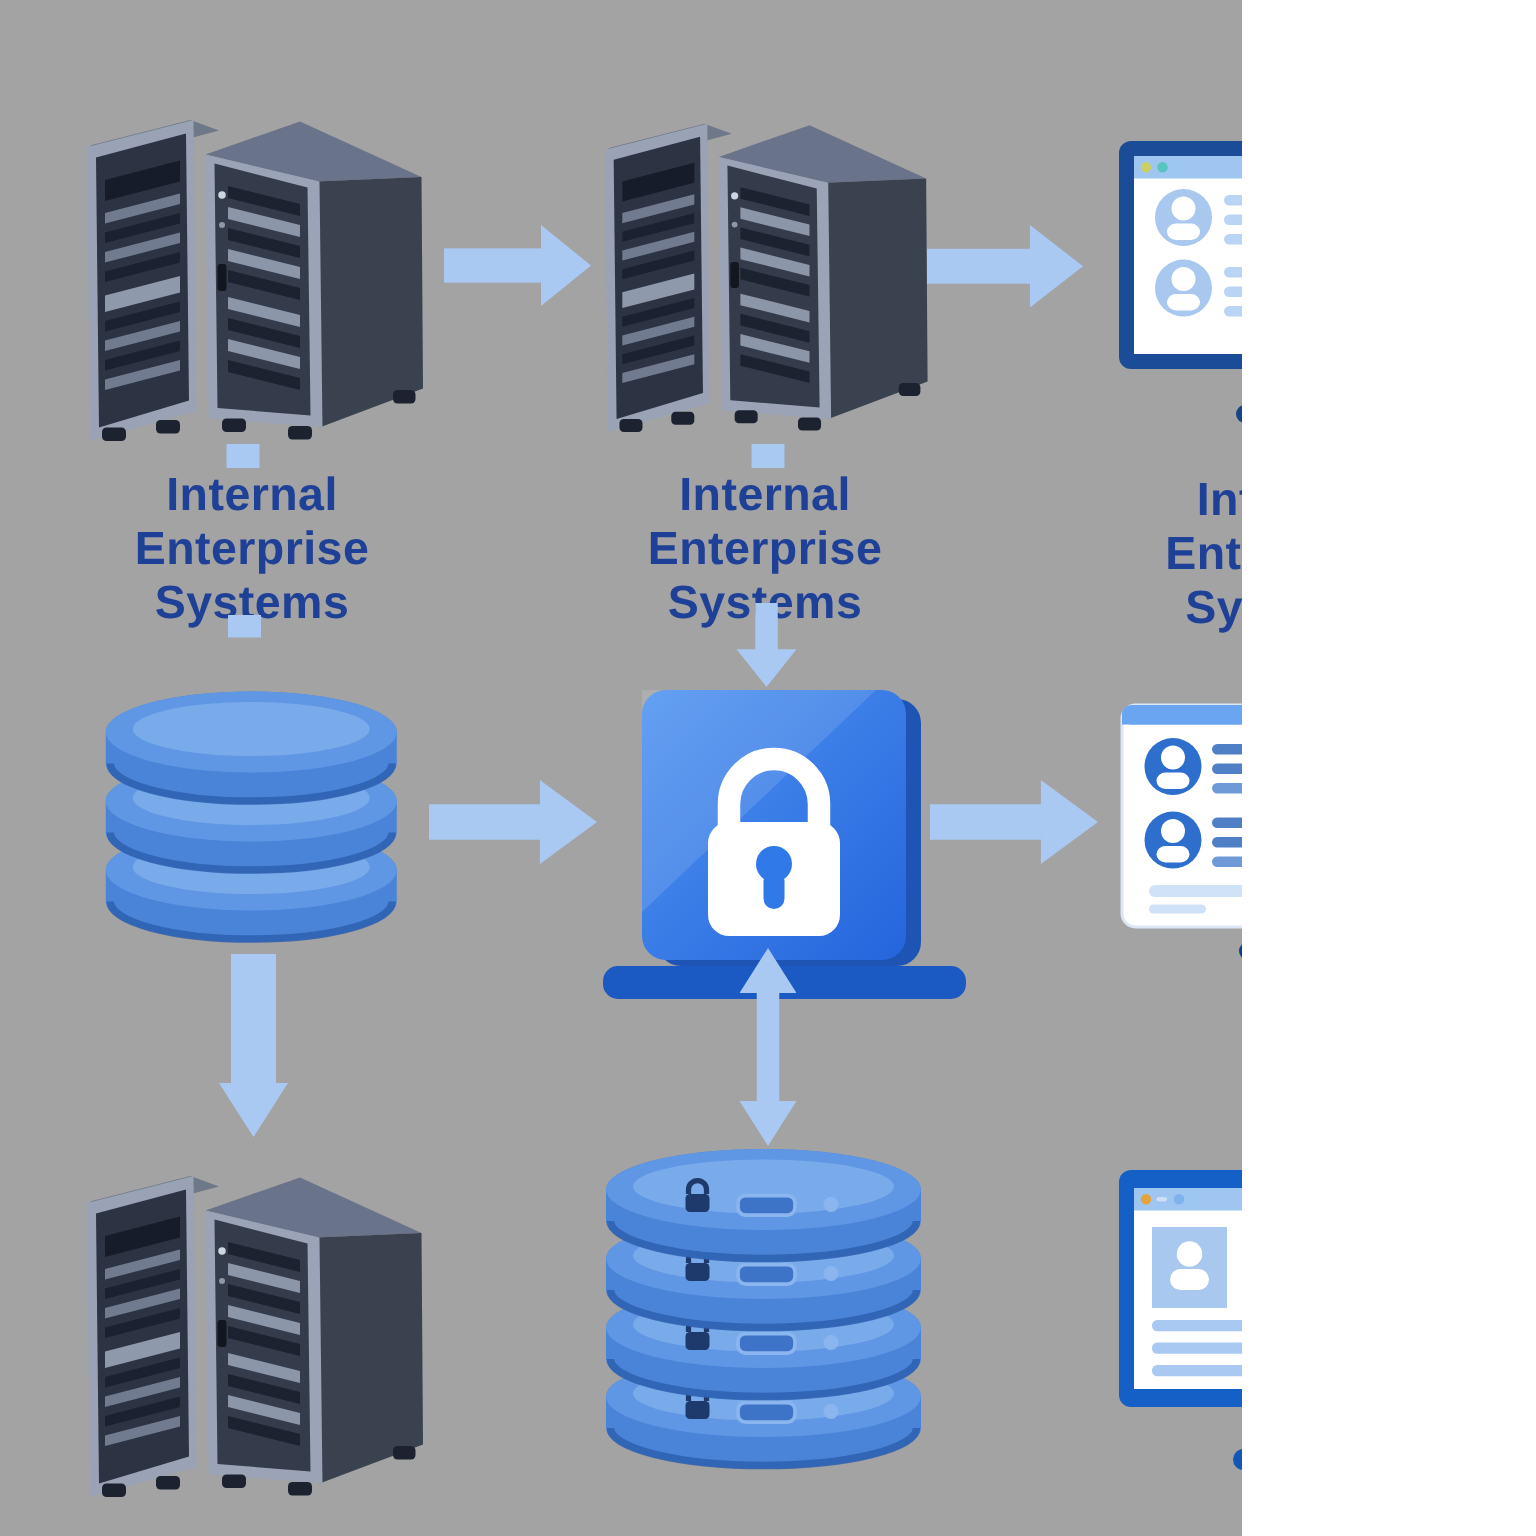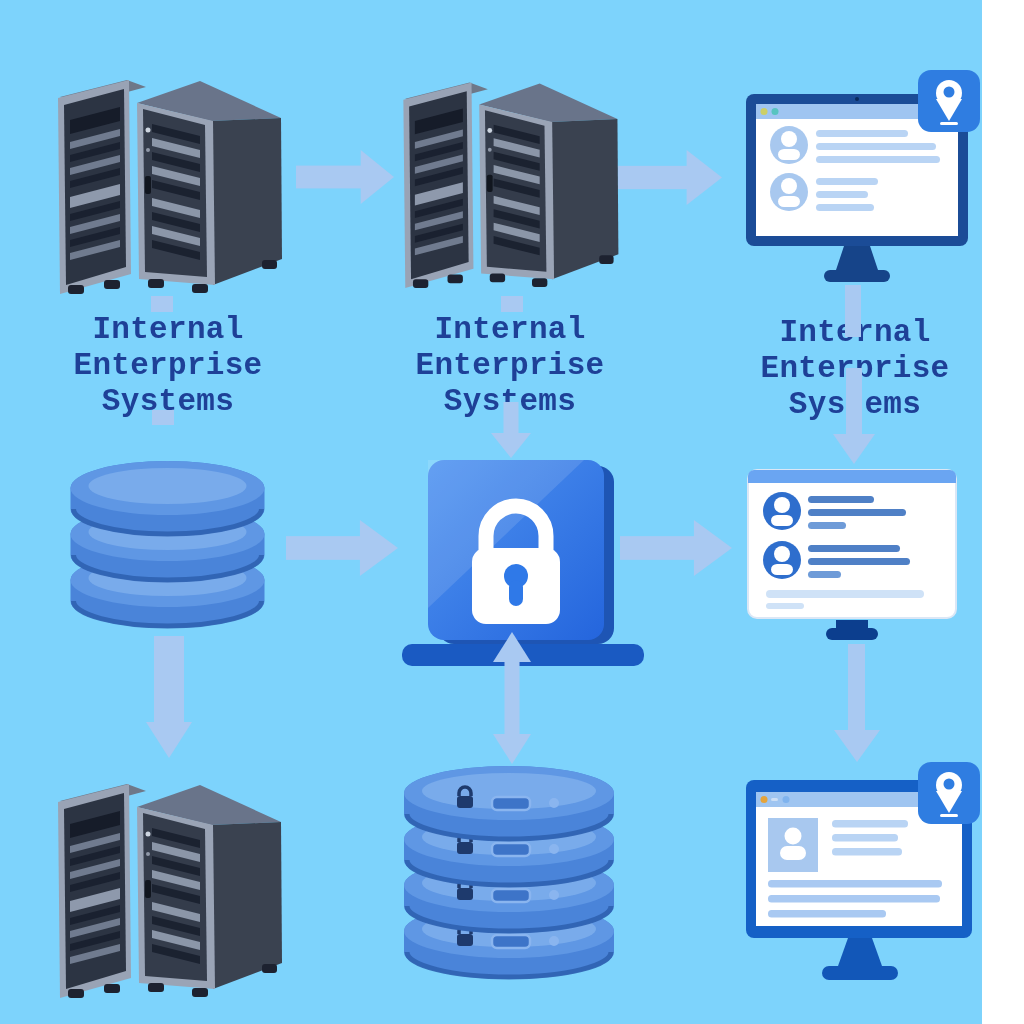--- a/index.html
+++ b/index.html
@@ -1,17 +1,17 @@
 <!DOCTYPE html>
 <html><head>
 <meta charset="utf-8">
 <style>
   html,body{margin:0;padding:0;background:#fff;}
-  .canvas{position:relative;width:982px;height:1024px;background:#7dd3fc;overflow:hidden;
-          font-family:Liberation Mono, monospace;}
+  .canvas{position:relative;width:828px;height:1024px;background:#a3a3a3;overflow:hidden;
+          font-family:Liberation Sans, sans-serif;}
   .node{position:absolute;}
   .node svg{display:block;width:100%;height:100%;}
   .arrow svg{display:block;width:100%;height:100%;}
   .label{position:absolute;text-align:center;font-weight:700;color:#1e4097;
          font-size:31px;line-height:36px;letter-spacing:.3px;white-space:pre-line;}
   .connector{position:absolute;background:#a9c9f2;}
 </style>
 </head>
 <body>
 

